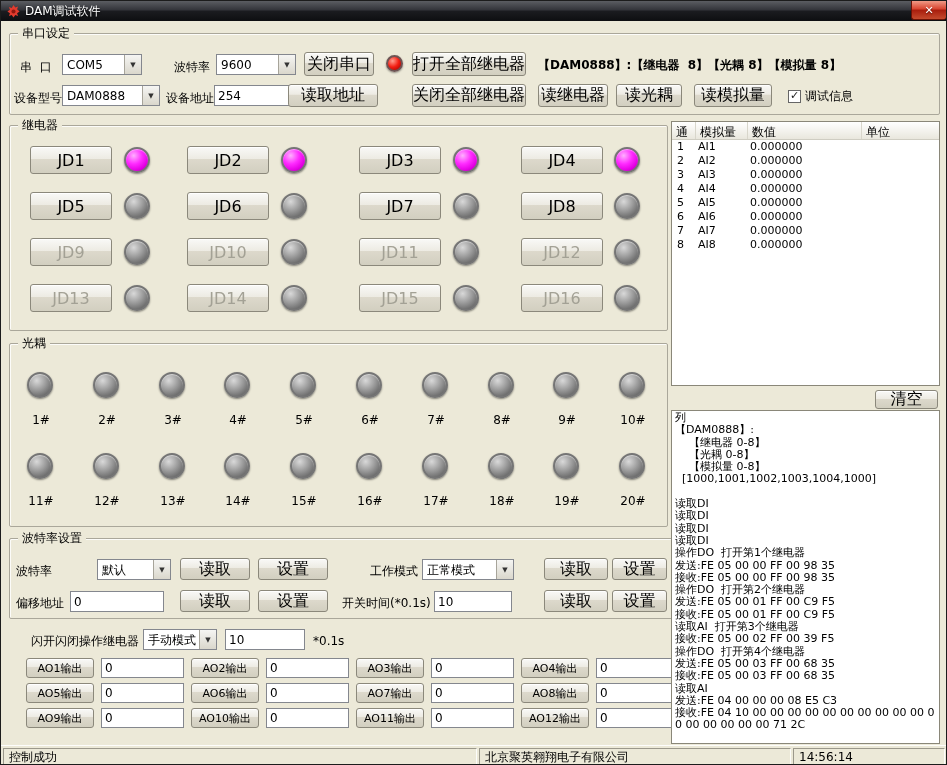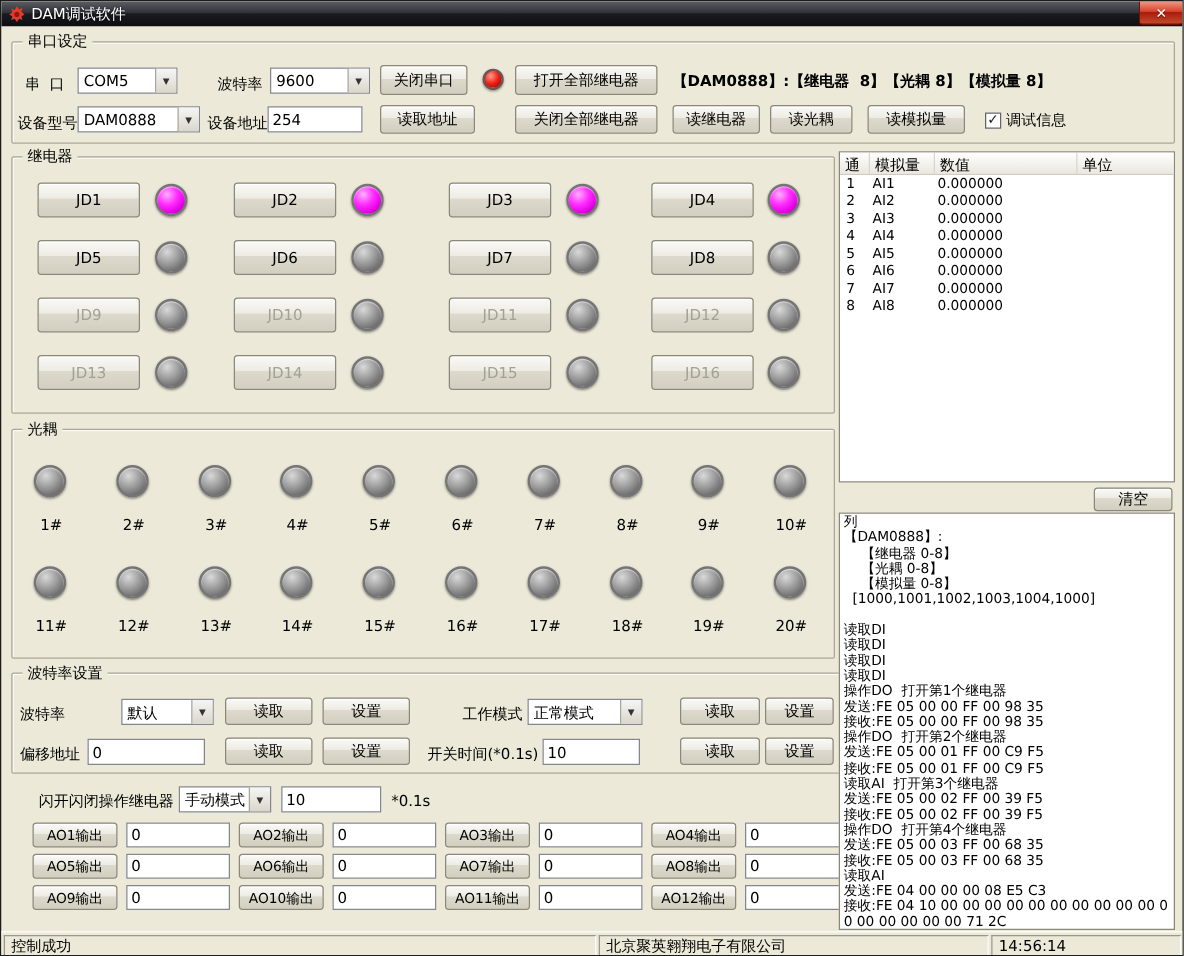--- a/index.html
+++ b/index.html
@@ -23,21 +23,21 @@
     box-shadow:inset 1px 1px 0 rgba(255,255,255,.85)}
   .legend{position:absolute;top:-8px;left:8px;background:#ece9d8;padding:0 4px;line-height:15px;white-space:pre}
   .layer{position:absolute;left:0;top:0;width:100%;height:100%}
   .layer-full{position:absolute;left:0;top:0;width:947px;height:544px}
   
   .lbl{position:absolute;white-space:pre;line-height:14px}
   .bold{font-weight:bold}
   .btn{position:absolute;display:flex;align-items:center;justify-content:center;
     background:linear-gradient(180deg,#f9f9f7 0%,#edebe3 45%,#ddd9cc 46%,#d2cfc0 100%);
     border:1px solid #8b887b;border-radius:3px;box-shadow:inset 0 1px 0 #fff;
-    white-space:pre;cursor:default;font-size:12px}
+    white-space:pre;cursor:default;font-size:16px}
   .btn.disabled{color:#a3a195}
   .relay-btn{width:82px;height:28px}
   .ao-btn{width:68px;height:20px;font-size:11px}
   .combo{position:absolute;height:21px;background:#fff;border:1px solid #84878e;display:flex;align-items:stretch;cursor:default}
   .ctxt{flex:1;padding:3px 0 0 4px;overflow:hidden;white-space:pre;font-size:12px;line-height:14px}
   .carrow{width:17px;display:flex;align-items:center;justify-content:center;font-size:7px;color:#333;
     background:linear-gradient(#f5f5f3,#dad7cc);border-left:1px solid #a7a49a}
   .tinput{position:absolute;height:21px;background:#fff;border:1px solid #84878e;font-size:12px;
     padding:0 3px;font-family:inherit;outline:none}
   .ao-input{height:20px}
@@ -107,21 +107,21 @@
     <div class="btn" style="left:402px;top:18px;width:114px;height:24px">打开全部继电器</div>
     <span class="lbl bold" style="left:528px;top:24px">【DAM0888】:【继电器  8】【光耦 8】【模拟量 8】</span>
 
     <span class="lbl" style="left:4px;top:57px">设备型号</span>
     <div class="combo" style="left:52px;top:51px;width:98px">
       <span class="ctxt">DAM0888</span>
       <span class="carrow">▼</span>
     </div>
     <span class="lbl" style="left:156px;top:57px">设备地址</span>
     <input class="tinput" style="left: 204px; top: 51px; width: 76px;" value="254">
-    <div class="btn" style="left:294px;top:50px;width:76px;height:23px">读取地址</div>
+    <div class="btn" style="left:278px;top:50px;width:90px;height:23px">读取地址</div>
     <div class="btn" style="left:402px;top:50px;width:114px;height:23px">关闭全部继电器</div>
     <div class="btn" style="left:528px;top:50px;width:70px;height:23px">读继电器</div>
     <div class="btn" style="left:606px;top:50px;width:66px;height:23px">读光耦</div>
     <div class="btn" style="left:684px;top:50px;width:78px;height:23px">读模拟量</div>
     <div class="checkbox-wrap" style="left:778px;top:54px">
       <span class="checkbox">
           <span class="check">✓</span>
         </span>
       <span>调试信息</span>
     </div>
@@ -348,21 +348,20 @@
       <div class="logline">读取DI</div>
       <div class="logline">读取DI</div>
       <div class="logline">读取DI</div>
       <div class="logline">操作DO  打开第1个继电器</div>
       <div class="logline">发送:FE 05 00 00 FF 00 98 35</div>
       <div class="logline">接收:FE 05 00 00 FF 00 98 35</div>
       <div class="logline">操作DO  打开第2个继电器</div>
       <div class="logline">发送:FE 05 00 01 FF 00 C9 F5</div>
       <div class="logline">接收:FE 05 00 01 FF 00 C9 F5</div>
       <div class="logline">读取AI  打开第3个继电器</div>
-      <div class="logline">发送:FE 05 00 02 FF 00 39 F5</div>
       <div class="logline">接收:FE 05 00 02 FF 00 39 F5</div>
       <div class="logline">操作DO  打开第4个继电器</div>
       <div class="logline">发送:FE 05 00 03 FF 00 68 35</div>
       <div class="logline">接收:FE 05 00 03 FF 00 68 35</div>
       <div class="logline">读取AI</div>
       <div class="logline">发送:FE 04 00 00 00 08 E5 C3</div>
       <div class="logline">接收:FE 04 10 00 00 00 00 00 00 00 00 00 00 00 00 00 00 00 00 71 2C</div>
     </div>
 
   <div class="statusbar">

